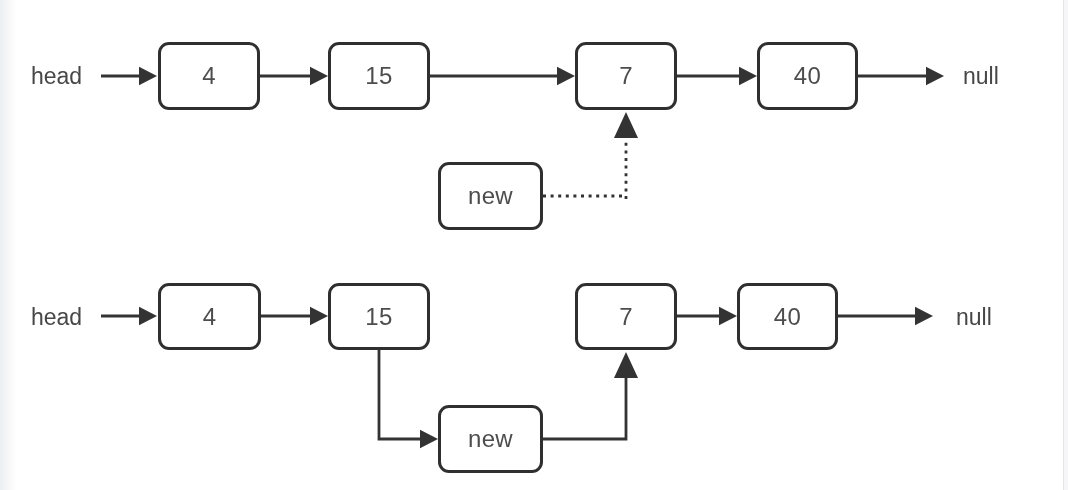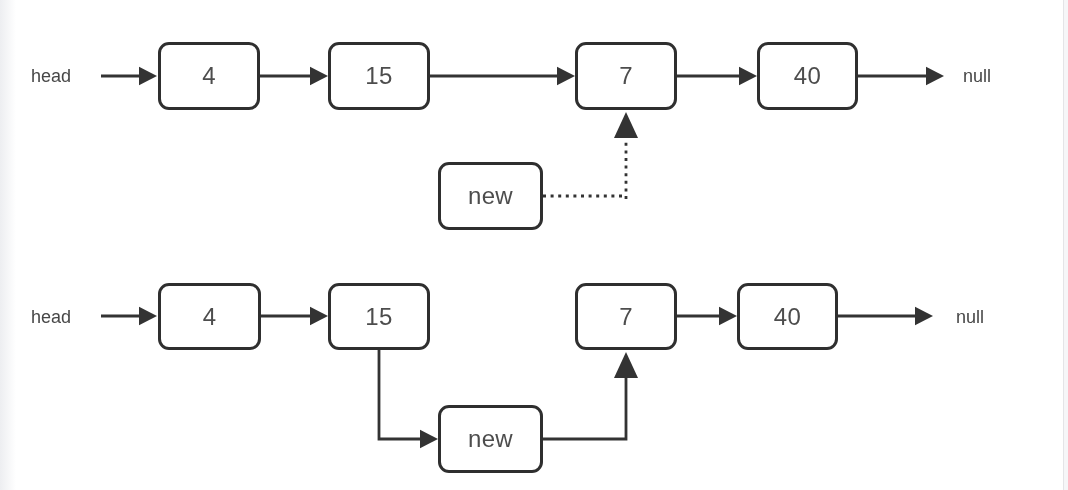--- a/index.html
+++ b/index.html
@@ -24,21 +24,21 @@
     background:#f6f6f8;border-left:1px solid #e4e4e7;
   }
   .arrows{position:absolute;left:0;top:0;pointer-events:none;}
   .node{
     position:absolute;box-sizing:border-box;
     border:3px solid var(--box-border);border-radius:11px;
     background:#fff;display:flex;align-items:center;justify-content:center;
     font-size:24px;color:var(--node-text);letter-spacing:0.3px;
   }
   .lbl{
-    position:absolute;font-size:18px;color:var(--label-text);
+    position:absolute;font-size:23px;color:var(--label-text);
     line-height:26px;white-space:nowrap;
   }
   
   .t-n4 {left:158px;top:42px;width:102px;height:68px;}
   .t-n15{left:328px;top:42px;width:102px;height:68px;}
   .t-n7 {left:575px;top:42px;width:102px;height:68px;}
   .t-n40{left:757px;top:42px;width:101px;height:68px;}
   .t-new{left:438px;top:162px;width:105px;height:68px;}
   .t-head{left:31px;top:63px;}
   .t-null{left:963px;top:63px;}

